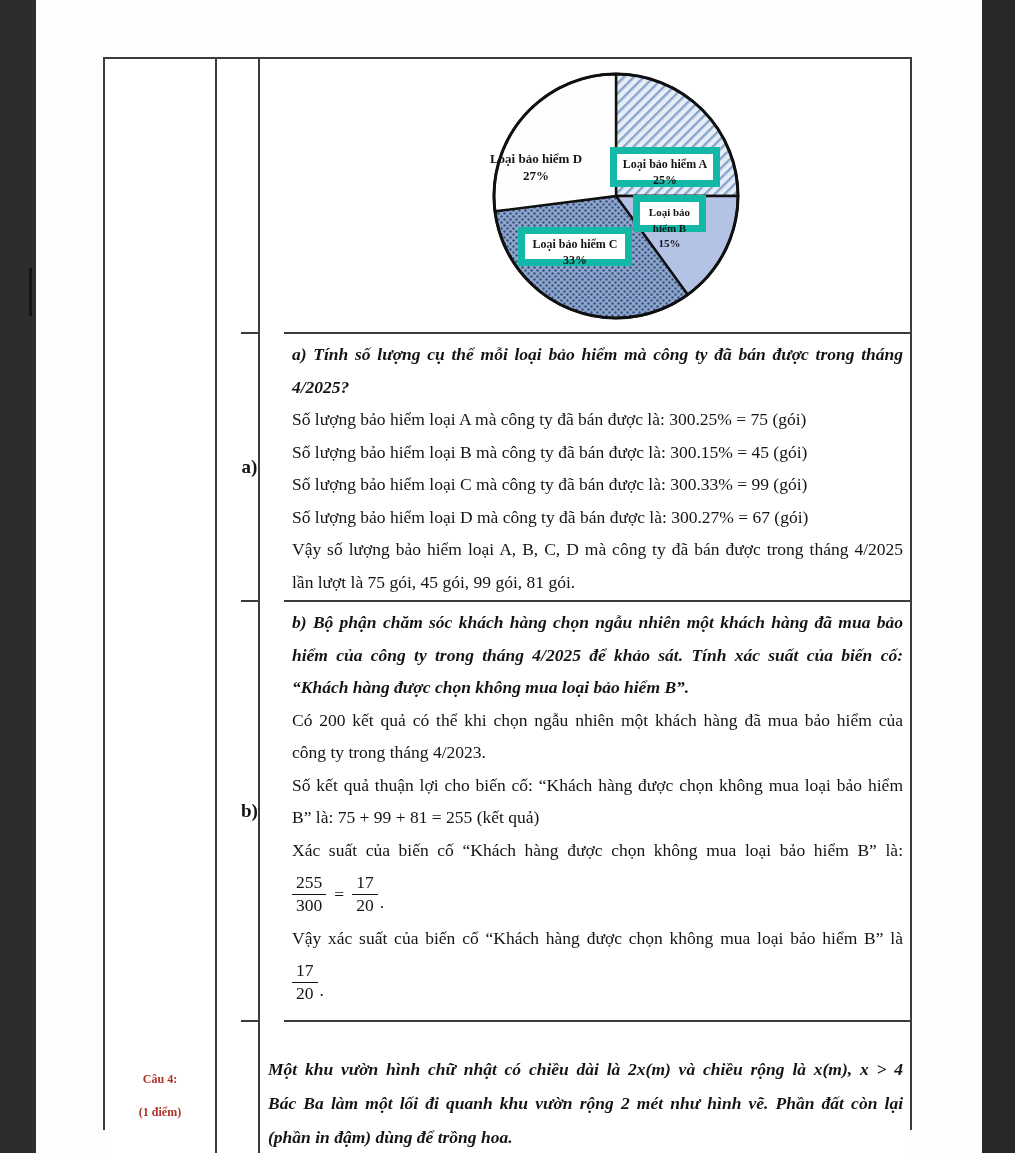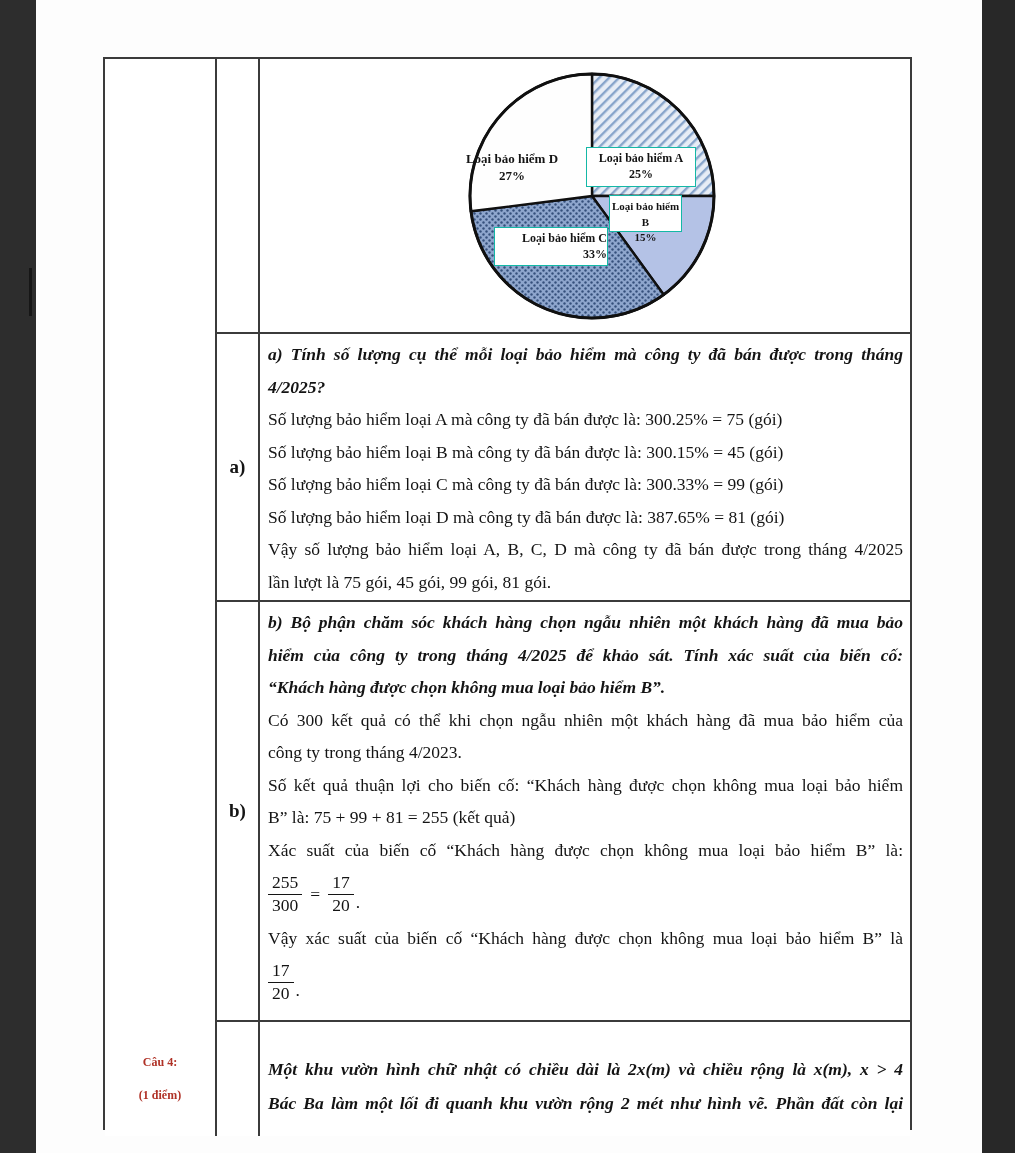--- a/index.html
+++ b/index.html
@@ -12,21 +12,21 @@
   .side-bar.right{right:0;width:33px;background:#282828;}
   .bar-notch{position:absolute;left:29px;top:268px;width:3px;height:48px;background:#161616;}
 
   .exam-table{
     position:absolute;left:103px;top:57px;width:809px;height:1073px;
     display:grid;grid-template-columns:112px 43px 1fr;grid-template-rows:275px 268px 420px 1fr;
     border:2px solid #3b3b3b;background:#fff;box-sizing:border-box;
   }
   .cell{box-sizing:border-box;background:#fff;}
   .br{border-right:2px solid #3b3b3b;}
-  .bb{border-bottom:2px solid #3b3b3b;}
+  .bb{border-bottom:2px solid #3b3b3b;margin-left:24px;}
   .c-col1{grid-column:1;grid-row:1/4;}
   .c-r1c2{grid-column:2;grid-row:1;}
   .c-r1c3{grid-column:3;grid-row:1;position:relative;overflow:hidden;}
   .c-r2c2{grid-column:2;grid-row:2;}
   .c-r2c3{grid-column:3;grid-row:2;}
   .c-r3c2{grid-column:2;grid-row:3;}
   .c-r3c3{grid-column:3;grid-row:3;}
   .c-r4c1{grid-column:1;grid-row:4;}
   .c-r4c2{grid-column:2;grid-row:4;}
   .c-r4c3{grid-column:3;grid-row:4;}
@@ -45,21 +45,21 @@
   .frac-line{display:flex;align-items:center;height:56px;white-space:nowrap;}
   .frac{display:inline-block;text-align:center;line-height:1.12;font-size:17.5px;}
   .frac .num{display:block;padding:0 4px 1px;border-bottom:1.6px solid #141414;}
   .frac .den{display:block;padding-top:1px;}
   .frac-eq{margin:0 8px;}
   .frac-dot{align-self:flex-end;padding-bottom:4px;margin-left:2px;}
 
   .pie-svg{position:absolute;left:0;top:0;}
   .pie-label{
     position:absolute;text-align:center;font-weight:bold;font-size:12px;line-height:15.5px;
-    background:#fff;border:1px solid #14b8a6;padding-top:3px;box-sizing:border-box;
+    background:#fff;border:7px solid #14b8a6;padding-top:3px;box-sizing:border-box;
   }
   .pie-label.noborder{background:transparent;border:none;font-size:13px;line-height:17px;}
   .pie-label .pl-name,.pie-label .pl-pct{display:block;}
 </style>
 </head>
 <body>
 
 <div class="side-bar left"></div>
 <div class="side-bar right"></div>
 <div class="bar-notch"></div>
@@ -95,46 +95,46 @@
       <span class="pl-pct">27%</span>
     </div>
     <div class="pie-label" style="left:326px;top:88px;width:110px;height:40px;">
       <span class="pl-name">Loại bảo hiểm A</span>
       <span class="pl-pct">25%</span>
     </div>
     <div class="pie-label" style="left:349px;top:136px;width:73px;height:37px;font-size:11px;">
       <span class="pl-name">Loại bảo hiểm B</span>
       <span class="pl-pct">15%</span>
     </div>
-    <div class="pie-label" style="left:234px;top:168px;width:114px;height:39px;text-align:right;">
+    <div class="pie-label" style="left:234px;top:168px;width:114px;height:39px;">
       <span class="pl-name">Loại bảo hiểm C</span>
       <span class="pl-pct">33%</span>
     </div>
   </div>
 
   <div class="cell c-r2c2 br bb part-label">a)</div>
 
   <div class="cell c-r2c3 bb cell-text">
     <div class="line bi stretch">a) Tính số lượng cụ thể mỗi loại bảo hiểm mà công ty đã bán được trong tháng</div>
     <div class="line bi">4/2025?</div>
     <div class="line">Số lượng bảo hiểm loại A mà công ty đã bán được là: 300.25% = 75 (gói)</div>
     <div class="line">Số lượng bảo hiểm loại B mà công ty đã bán được là: 300.15% = 45 (gói)</div>
     <div class="line">Số lượng bảo hiểm loại C mà công ty đã bán được là: 300.33% = 99 (gói)</div>
-    <div class="line">Số lượng bảo hiểm loại D mà công ty đã bán được là: 387.65% = 81 (gói)</div>
+    <div class="line">Số lượng bảo hiểm loại D mà công ty đã bán được là: 300.27% = 67 (gói)</div>
     <div class="line stretch">Vậy số lượng bảo hiểm loại A, B, C, D mà công ty đã bán được trong tháng 4/2025</div>
     <div class="line">lần lượt là 75 gói, 45 gói, 99 gói, 81 gói.</div>
   </div>
 
   <div class="cell c-r3c2 br bb part-label">b)</div>
 
   <div class="cell c-r3c3 bb cell-text">
     <div class="line bi stretch">b) Bộ phận chăm sóc khách hàng chọn ngẫu nhiên một khách hàng đã mua bảo</div>
     <div class="line bi stretch">hiểm của công ty trong tháng 4/2025 để khảo sát. Tính xác suất của biến cố:</div>
     <div class="line bi">“Khách hàng được chọn không mua loại bảo hiểm B”.</div>
-    <div class="line stretch">Có 300 kết quả có thể khi chọn ngẫu nhiên một khách hàng đã mua bảo hiểm của</div>
+    <div class="line stretch">Có 200 kết quả có thể khi chọn ngẫu nhiên một khách hàng đã mua bảo hiểm của</div>
     <div class="line">công ty trong tháng 4/2023.</div>
     <div class="line stretch">Số kết quả thuận lợi cho biến cố: “Khách hàng được chọn không mua loại bảo hiểm</div>
     <div class="line">B” là: 75 + 99 + 81 = 255 (kết quả)</div>
     <div class="line stretch">Xác suất của biến cố “Khách hàng được chọn không mua loại bảo hiểm B” là:</div>
     <div class="frac-line">
       <span class="frac">
           <span class="num">255</span>
           <span class="den">300</span>
         </span>
       <span class="frac-eq">=</span>
@@ -155,15 +155,16 @@
   </div>
 
   <div class="cell c-r4c1 br q-cell">
     <div>Câu 4:</div>
     <div>(1 điểm)</div>
   </div>
   <div class="cell c-r4c2 br"></div>
   <div class="cell c-r4c3 cell-text c4">
     <div class="line bi stretch">Một khu vườn hình chữ nhật có chiều dài là 2x(m) và chiều rộng là x(m), x &gt; 4</div>
     <div class="line bi stretch">Bác Ba làm một lối đi quanh khu vườn rộng 2 mét như hình vẽ. Phần đất còn lại</div>
+    <div class="line bi">(phần in đậm) dùng để trồng hoa.</div>
   </div>
 
 </div>
 
 </body></html>

